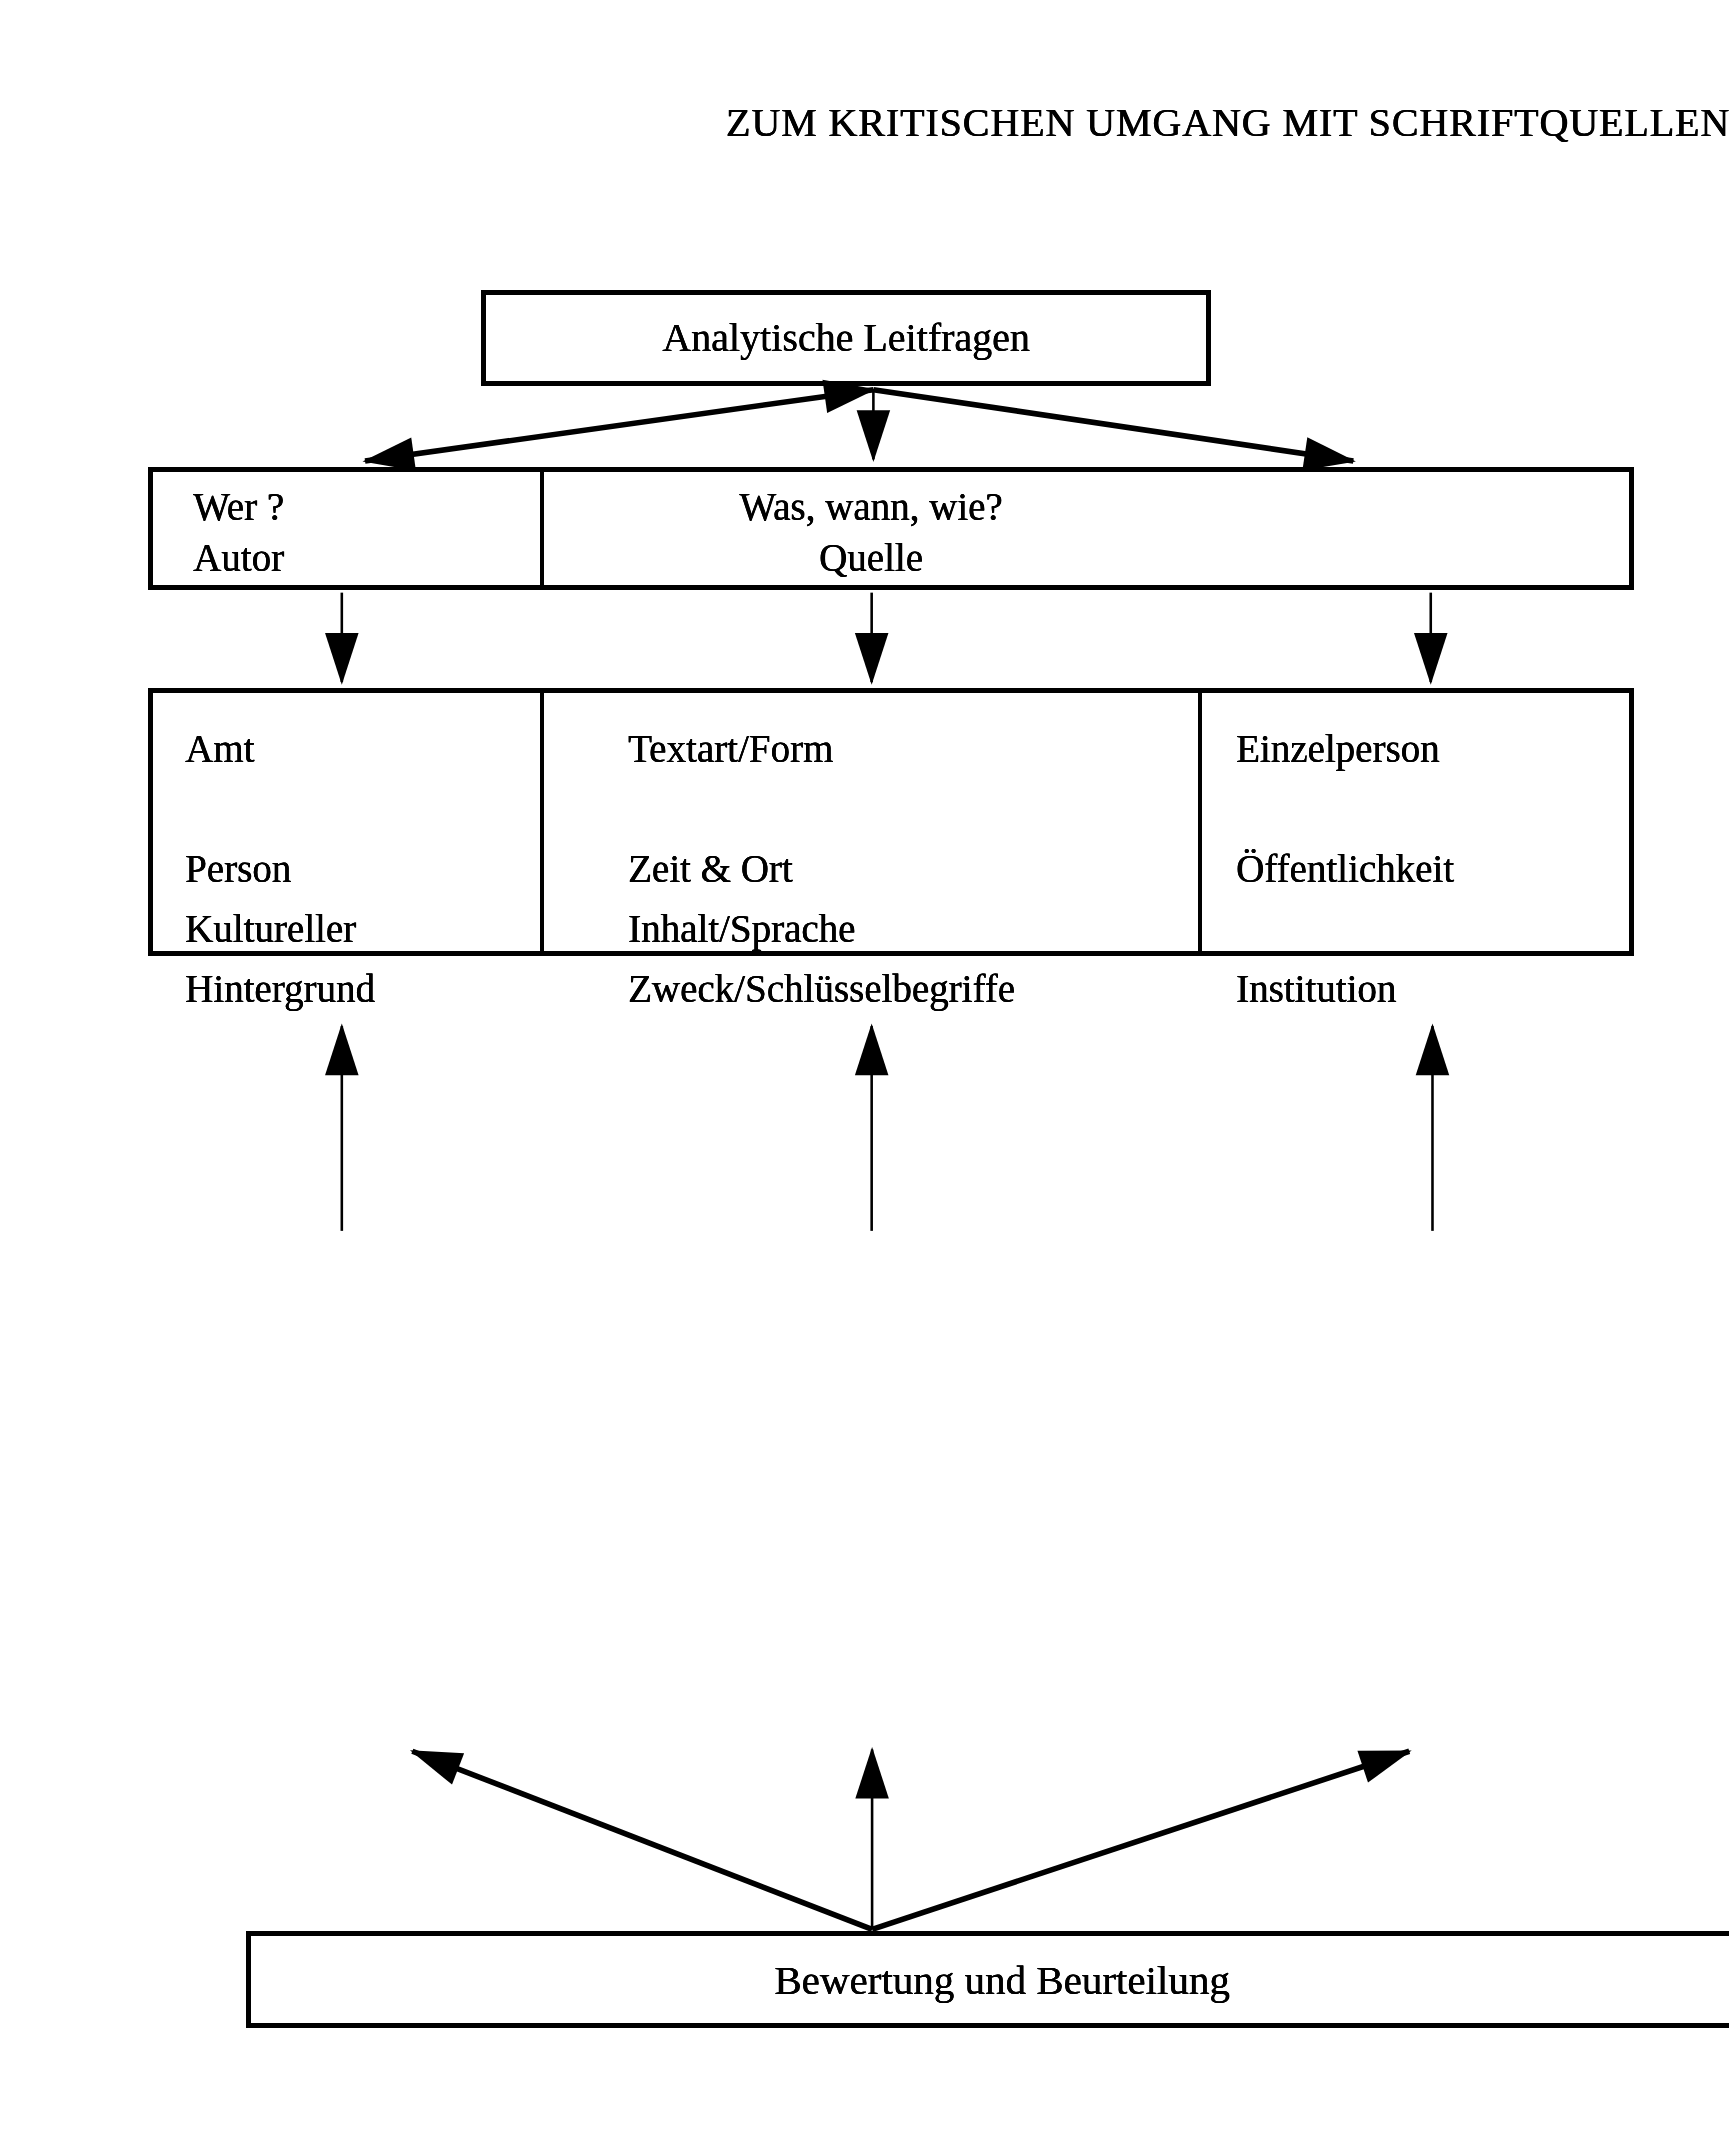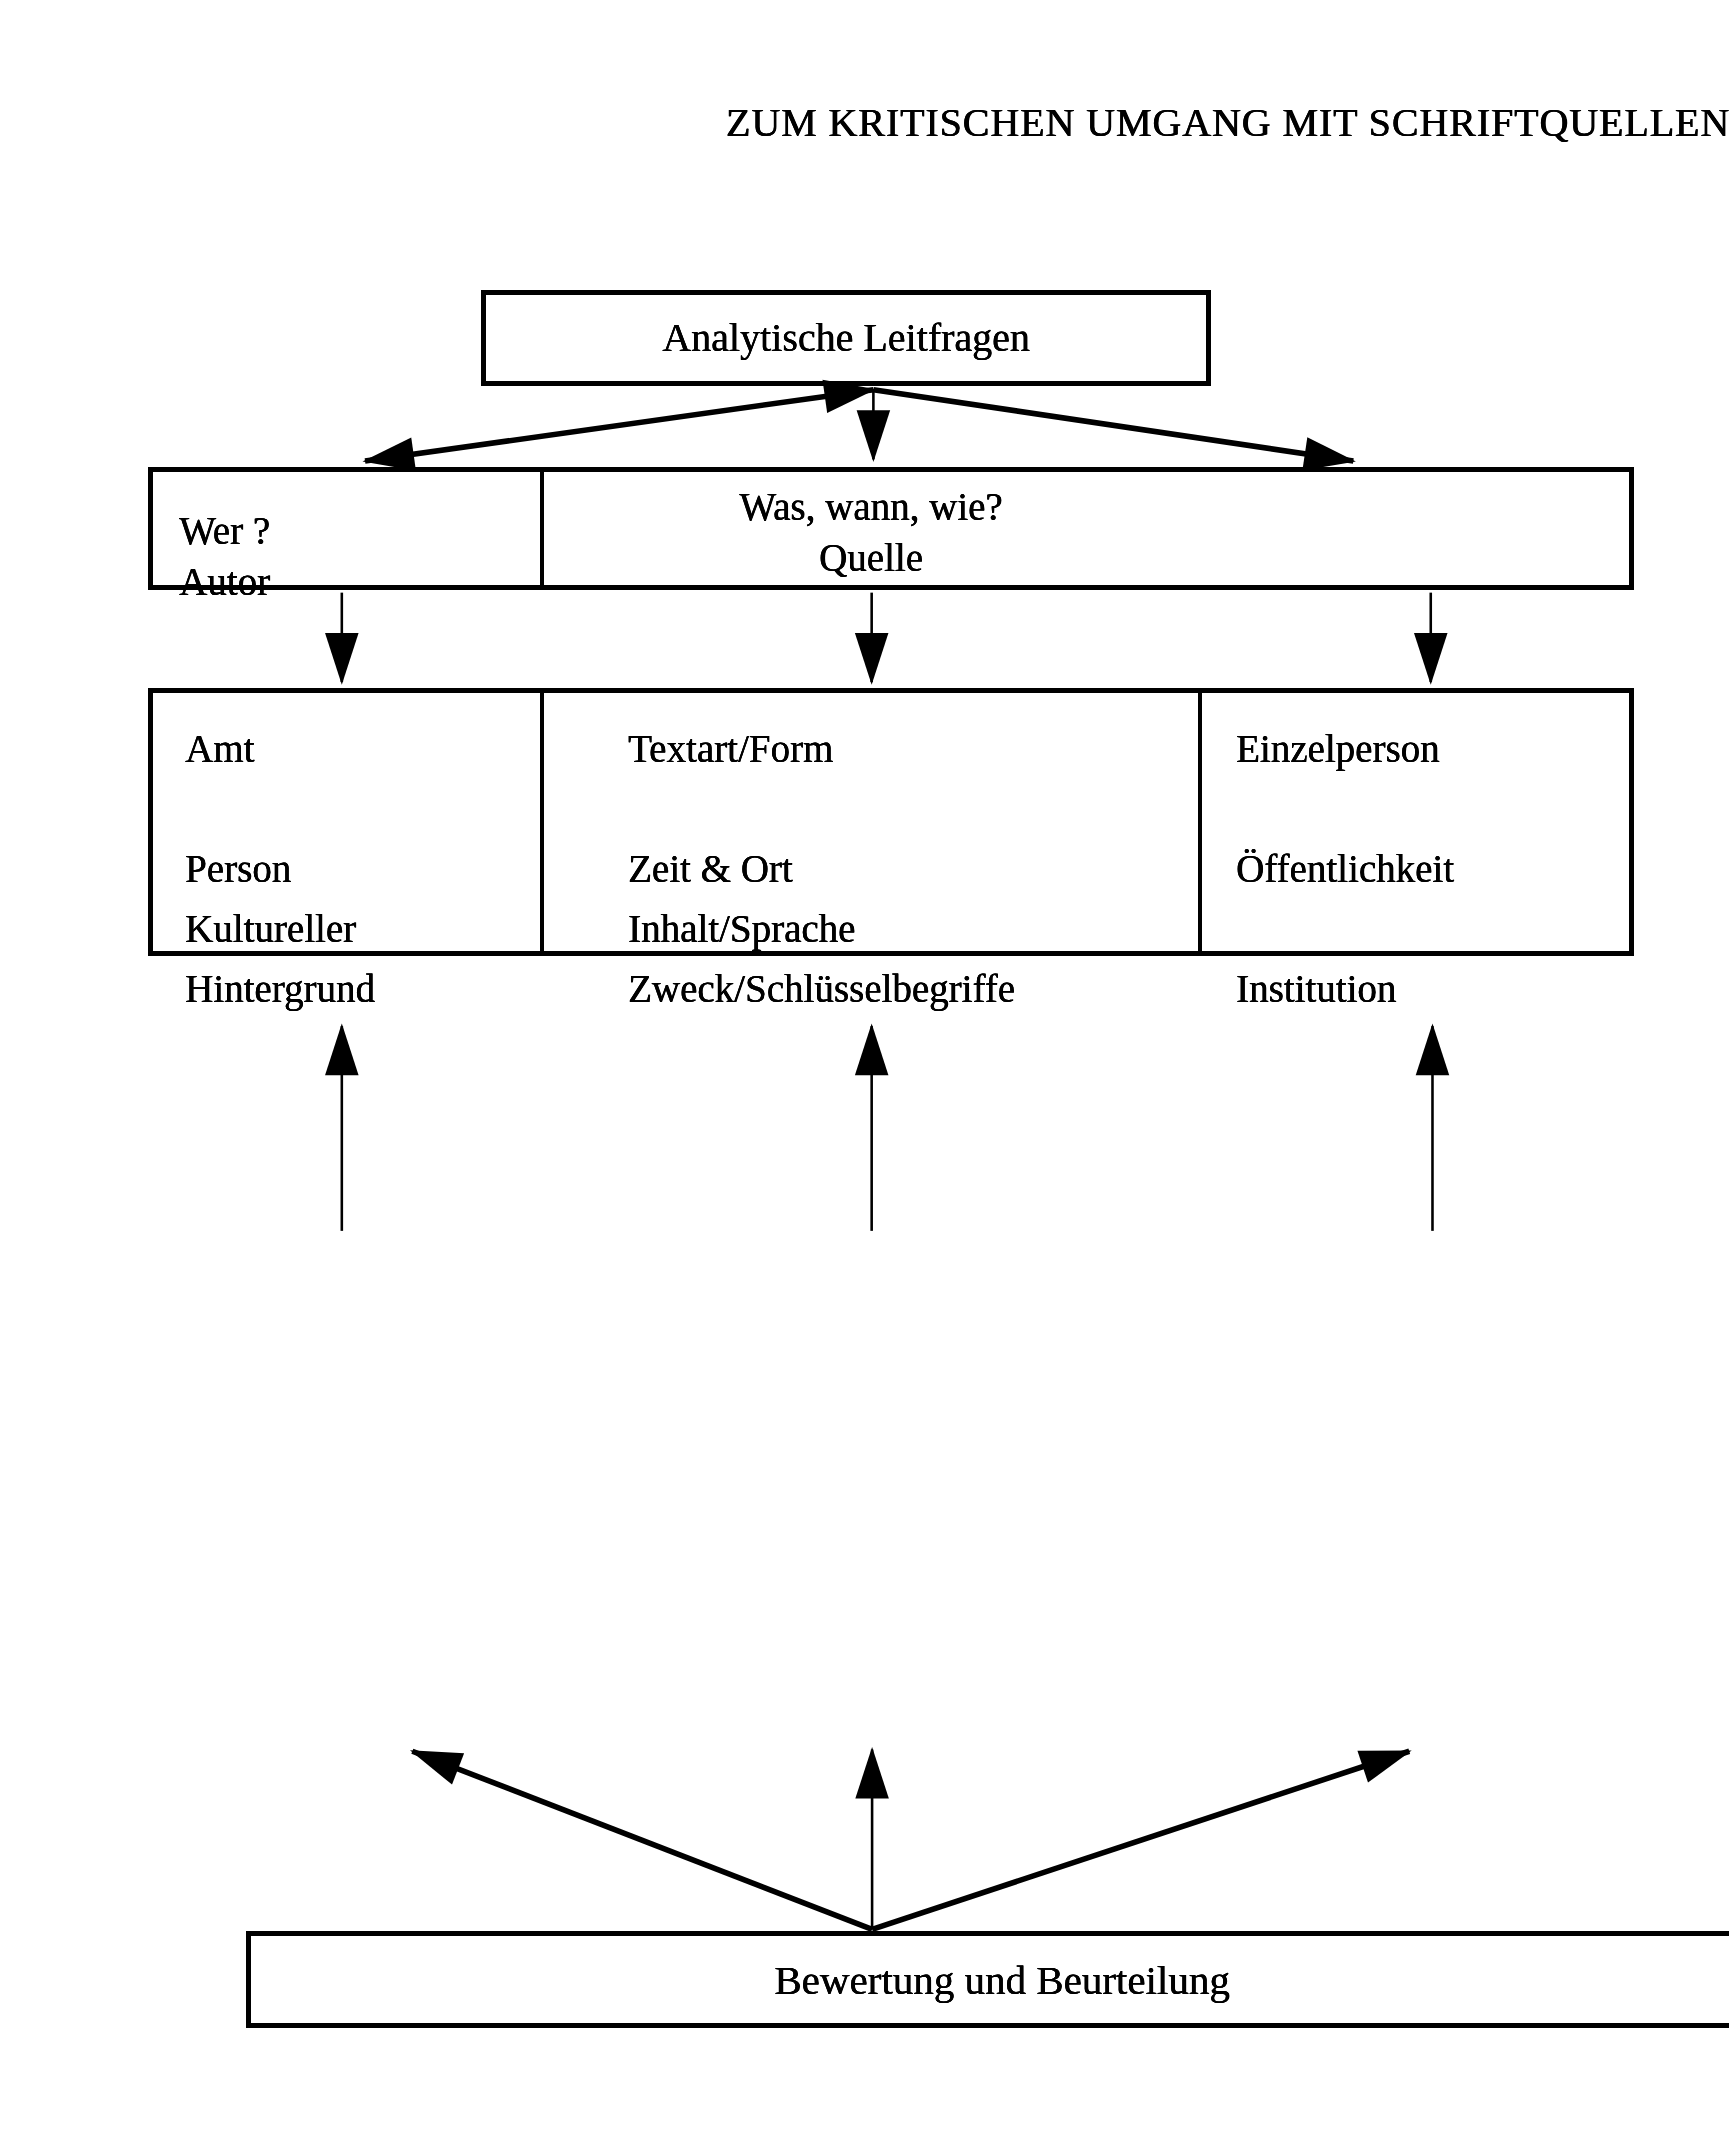--- a/index.html
+++ b/index.html
@@ -35,21 +35,21 @@
     display:flex;align-items:stretch;
   }
   .row1{top:467px;height:123px;}
   .row2{top:688px;height:268px;}
   .row3{top:1234px;height:505px;}
   .cell{box-sizing:border-box;}
   .c1{width:387px;}
   .c2{width:658px;border-left:4.3px solid #000;}
   .c3{width:430px;border-left:4.3px solid #000;}
   .row1 .txt{line-height:51px;padding-top:8.6px;}
-  .row1 .c1 .txt{padding-left:26px;margin-top:24px;}
+  .row1 .c1 .txt{padding-left:40px;}
   .row1 .c2 .txt,.row1 .c3 .txt{text-align:center;}
   .row2 .txt{padding-top:26px;line-height:60px;}
   .row2 .c1 .txt{padding-left:32px;}
   .row2 .c2 .txt{padding-left:84px;}
   .row2 .c3 .txt{padding-left:34px;}
   .row3 .txt{padding-top:26px;line-height:56px;}
   .row3 .c1 .txt{padding-left:32px;}
   .row3 .c2 .txt{padding-left:28px;}
   .row3 .c3 .txt{padding-left:56px;}
   .bottombox{

